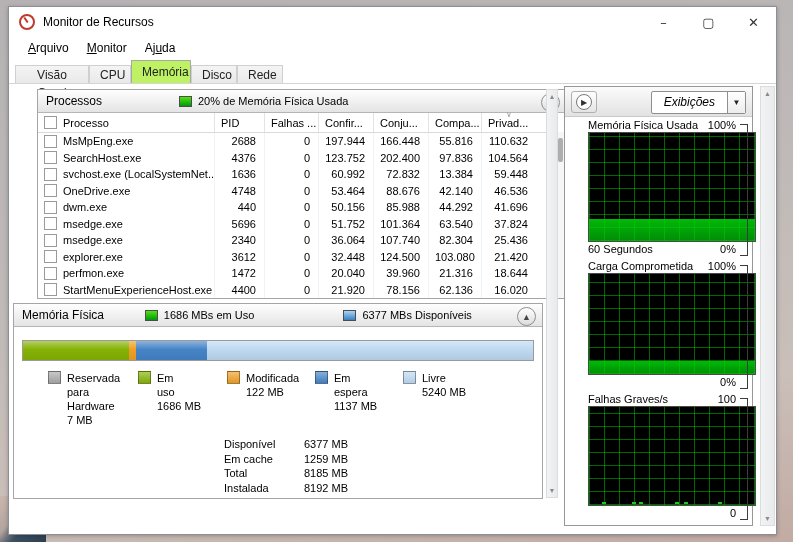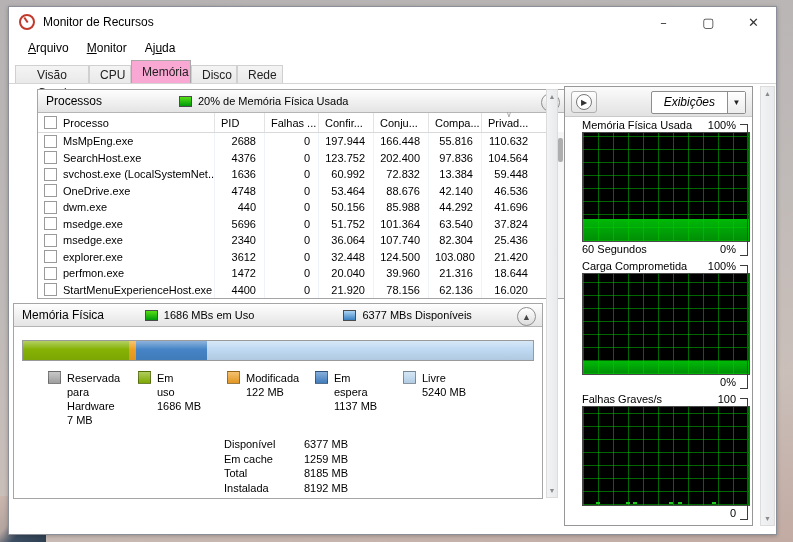--- a/index.html
+++ b/index.html
@@ -29,21 +29,21 @@
   .winbtn span{font-family:"DejaVu Sans",sans-serif;}
   
   .menubar{height:21px;display:flex;align-items:center;padding-left:10px;font-size:12px;}
   .menu-item{padding:2px 9px;color:#000;}
   .menu-item u{text-decoration:underline;}
   
   .tabbar{height:25px;position:relative;border-bottom:1px solid #d5d5d5;padding-left:6px;}
   .tab{position:absolute;bottom:0;height:18px;line-height:18px;font-size:12px;
     padding:0 10px;background:linear-gradient(#f4f4f4,#e9e9e9);
     border:1px solid #d0d0d0;border-bottom:none;color:#222;box-sizing:border-box;}
-  .tab.active{height:23px;line-height:23px;background:#f9a8d4;border-color:#a8a8a8;z-index:2;}
+  .tab.active{height:23px;line-height:23px;background:#bef264;border-color:#a8a8a8;z-index:2;}
   
   .leftcol{position:absolute;left:4px;top:76px;width:530px;}
   .panel{position:absolute;left:0;width:530px;border:1px solid #a5a5a5;background:#fff;box-sizing:border-box;}
   .panel-processes{top:6px;height:210px;overflow:hidden;margin-left:24px;}
   .panel-mem{top:220px;height:196px;}
   .phead{height:22px;display:flex;align-items:center;
     background:linear-gradient(#fefefe,#e4e4e4);border-bottom:1px solid #b5b5b5;
     font-size:12px;position:relative;}
   .phead-title{margin-left:8px;width:133px;color:#000;}
   .mini-icon{width:13px;height:11px;border:1px solid #4c4c4c;box-sizing:border-box;margin-right:6px;flex:0 0 auto;}
@@ -96,21 +96,21 @@
     position:relative;}
   .expand-btn{position:absolute;left:6px;top:4px;width:24px;height:20px;border:1px solid #b0b0b0;border-radius:3px;
     background:linear-gradient(#fff,#e4e4e4);display:flex;align-items:center;justify-content:center;}
   .expand-circle{width:14px;height:14px;border-radius:50%;border:1px solid #777;
     display:flex;align-items:center;justify-content:center;font-size:8px;color:#333;background:#fff;}
   .views-btn{position:absolute;right:6px;top:4px;height:21px;display:flex;align-items:stretch;
     border:1px solid #8e8e8e;border-radius:2px;background:#fff;font-style:italic;}
   .views-label{padding:0 12px;font-size:12px;line-height:20px;color:#000;}
   .views-arrow{width:17px;border-left:1px solid #8e8e8e;display:flex;align-items:center;justify-content:center;
     font-size:8px;color:#222;background:linear-gradient(#fff,#ececec);}
-  .graphs{position:absolute;left:8px;top:30px;right:0;}
+  .graphs{position:absolute;left:14px;top:30px;right:0;}
   .ggroup{position:relative;}
   .glabelrow{display:flex;justify-content:space-between;font-size:11px;color:#000;
     padding:0 16px 1px 9px;height:14px;align-items:flex-end;}
   .gbox{margin-left:9px;width:166px;background:#000;border:1px solid #4a4a4a;position:relative;box-sizing:content-box;}
   .gfill{position:absolute;left:0;right:0;bottom:0;background:linear-gradient(#00b908,#008d06);}
   .ggrid{position:absolute;inset:0;
     background-image:repeating-linear-gradient(90deg,rgba(0,205,0,.5) 0 1px,transparent 1px 15px),
                      repeating-linear-gradient(0deg,rgba(0,205,0,.5) 0 1px,transparent 1px 13px);}
   .gblip{position:absolute;bottom:1px;width:4px;height:2px;background:#21c421;}
   .gbottomrow{display:flex;justify-content:space-between;font-size:11px;color:#000;

